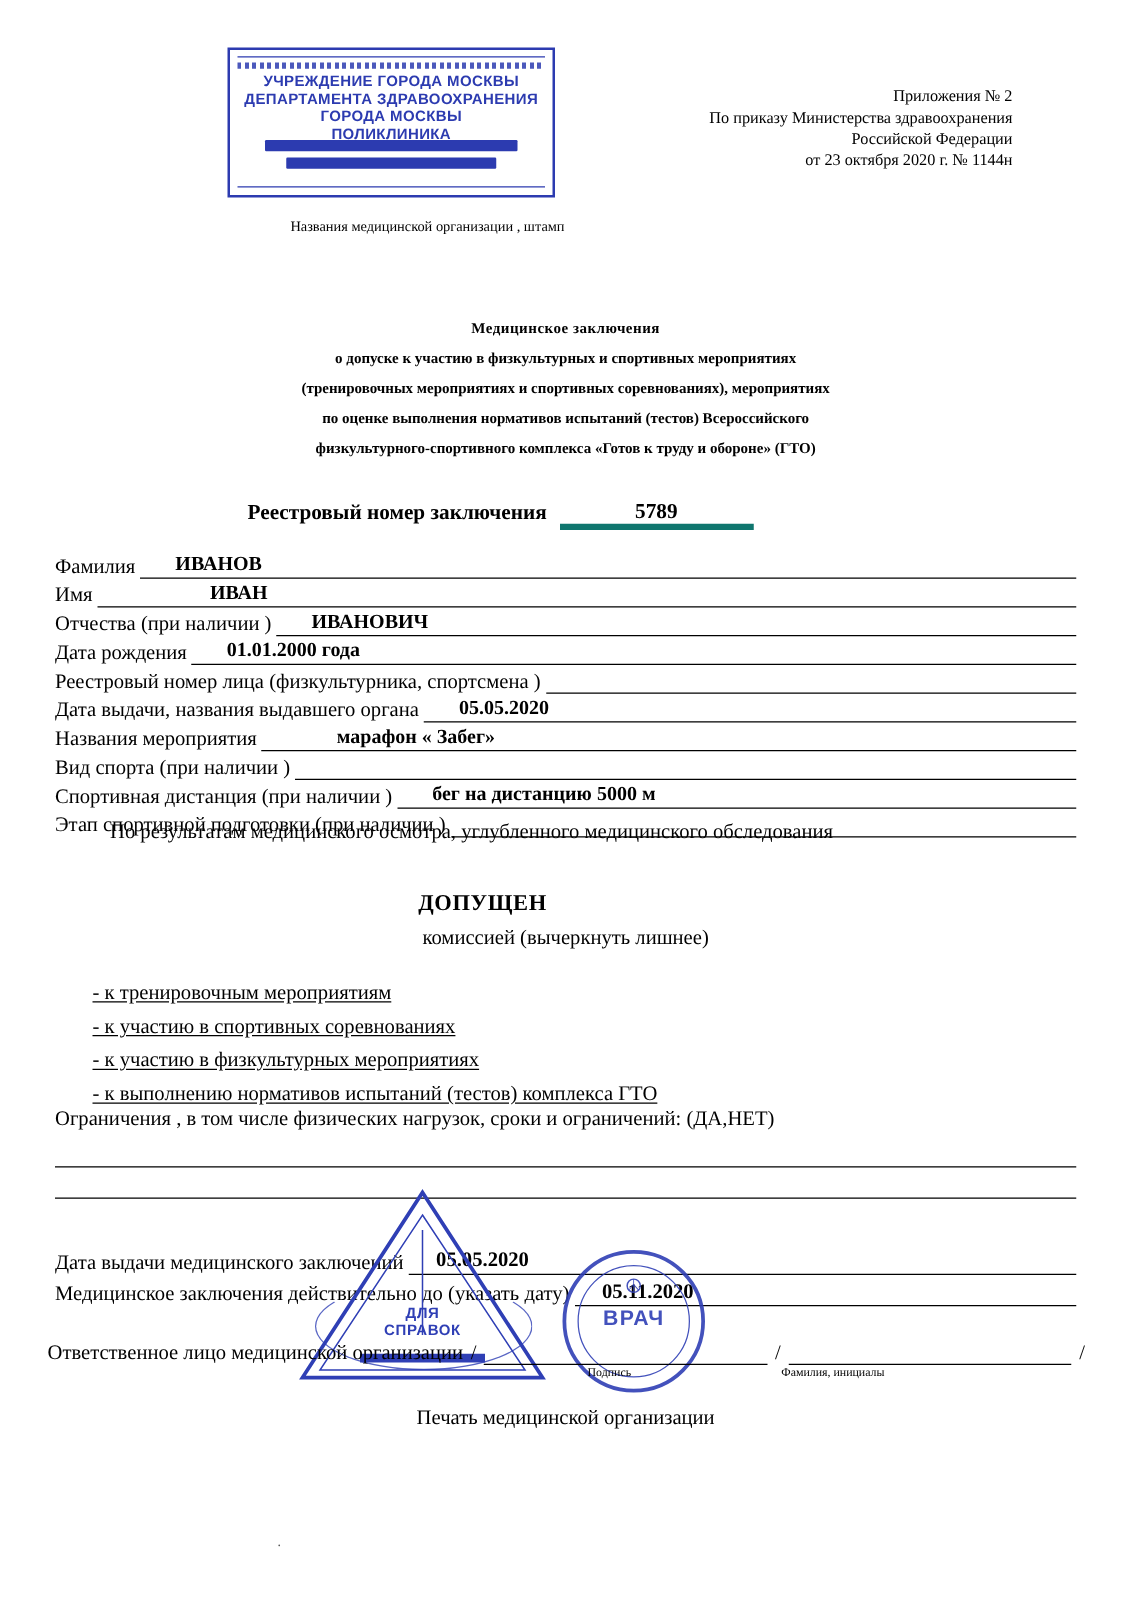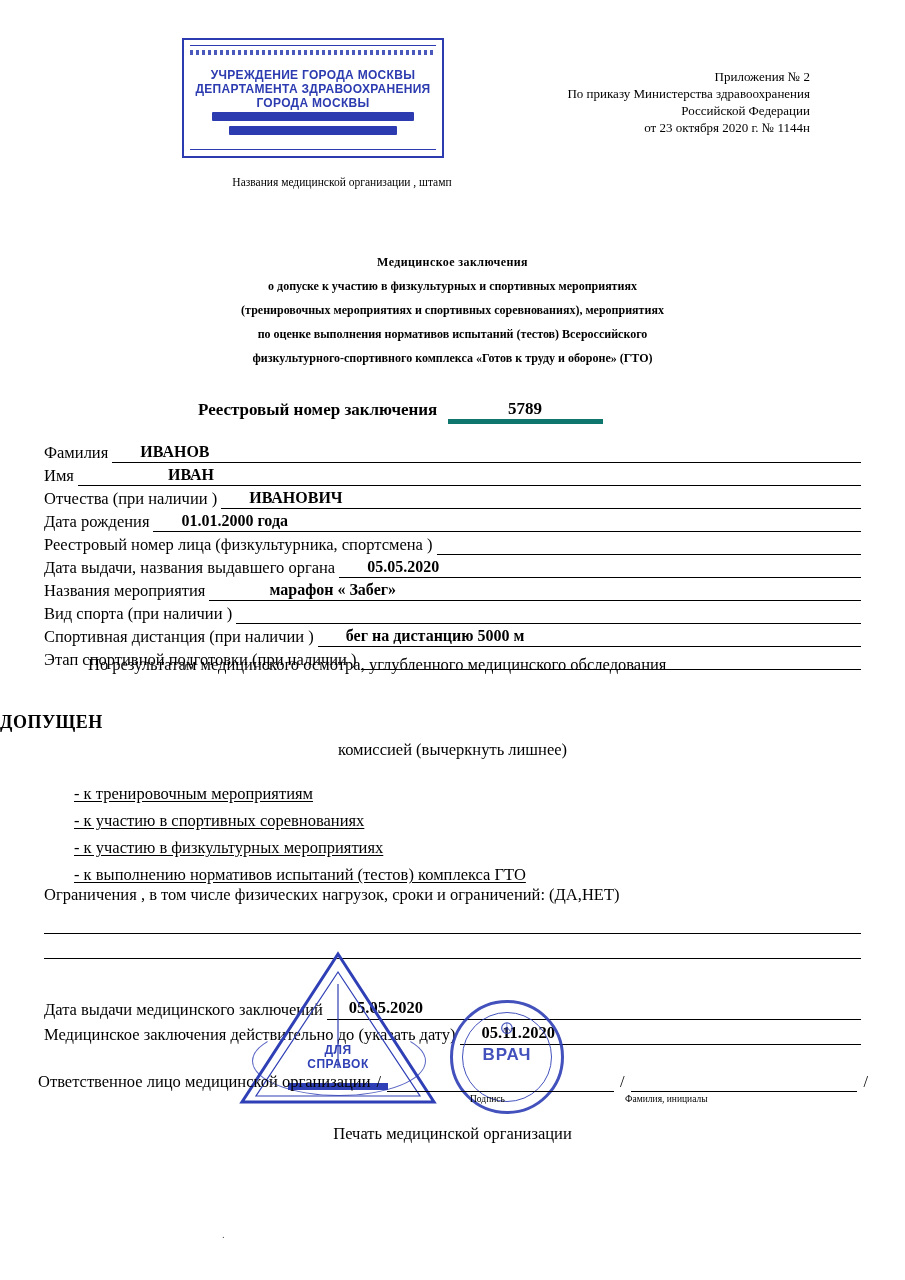--- a/index.html
+++ b/index.html
@@ -63,21 +63,21 @@
     position: absolute;
     left: 6px;
     right: 6px;
     top: 10px;
     height: 5px;
     background: repeating-linear-gradient(90deg, #2c3bb0 0 3px, transparent 3px 6px);
     opacity: .85;
   }
   .stamp-txt {
     position: relative;
-    margin-top: 24px;
+    margin-top: 14px;
   }
   .stamp-redact {
     position: absolute;
     left: 28px;
     right: 28px;
     height: 9px;
     background: #2c3bb0;
     border-radius: 1px;
   }
   .stamp-redact.r1 { top: 72px; }
@@ -170,20 +170,21 @@
     left: 88px;
     font-size: 16.5px;
   }
 
   
   .verdict {
     position: absolute;
     top: 712px;
     left: 0;
     width: 772px;
+    text-align: center;
     font-weight: bold;
     font-size: 18px;
     letter-spacing: .5px;
   }
   .verdict-sub {
     position: absolute;
     top: 740px;
     left: 0;
     width: 905px;
     text-align: center;

